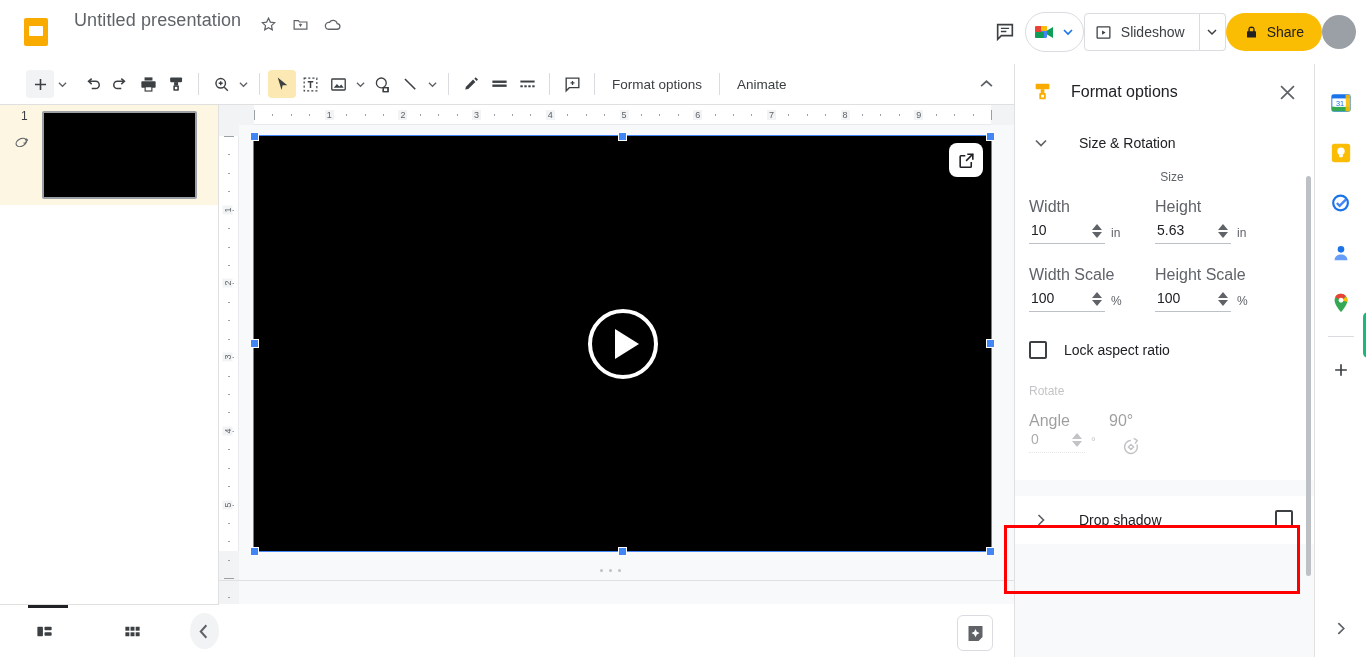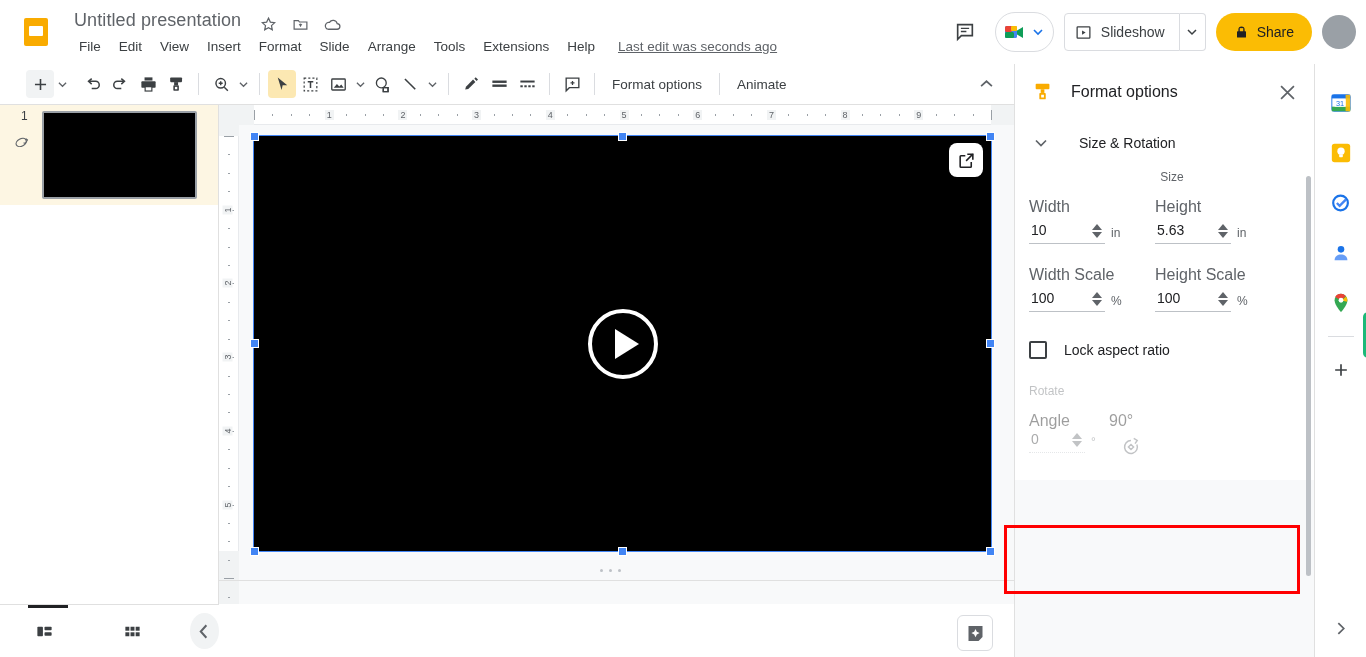--- a/index.html
+++ b/index.html
@@ -17,21 +17,21 @@
   .gs-logo { position:absolute; left:20px; top:16px; width:32px; height:32px; }
   .gs-logo svg { display:block; }
   .doc-title { position:absolute; left:74px; top:10px; font-size:18px; color:#5f6368; letter-spacing:0.1px; white-space:nowrap; }
   .title-icons { position:absolute; left:258px; top:14px; display:flex; gap:12px; align-items:center; }
   .title-icons .ti { width:20px; height:20px; color:#5f6368; display:flex; align-items:center; justify-content:center; cursor:pointer; }
 
   .menubar { position:absolute; left:70px; top:37px; display:flex; align-items:center; gap:0px; }
   .menu-item { font-size:13.5px; color:#3c4043; padding:2px 9px; border-radius:4px; cursor:pointer; white-space:nowrap; }
   .last-edit { font-size:13.5px; color:#5f6368; text-decoration:underline; margin-left:14px; cursor:pointer; white-space:nowrap; }
 
-  .topright { position:absolute; right:10px; top:12px; display:flex; align-items:center; gap:10px; }
+  .topright { position:absolute; right:10px; top:12px; display:flex; align-items:center; gap:0; }
   .icon-btn-plain { width:40px; height:40px; border-radius:50%; display:flex; align-items:center; justify-content:center; cursor:pointer; color:#3c4043; }
   .meet-pill { display:flex; align-items:center; gap:3px; height:40px; padding:0 10px 0 8px; border:1px solid #dadce0; border-radius:20px; cursor:pointer; background:#fff;}
   .slideshow-btn { display:flex; align-items:center; height:38px; border:1px solid #dadce0; border-radius:4px 0 0 4px; padding:0 14px 0 10px; gap:9px; cursor:pointer; background:#fff; }
   .slideshow-btn .lbl { font-size:14px; color:#3c4043; }
   .slideshow-caret { display:flex; align-items:center; justify-content:center; width:26px; height:38px; border:1px solid #dadce0; border-left:none; border-radius:0 4px 4px 0; cursor:pointer; background:#fff;}
   .share-btn { display:flex; align-items:center; gap:8px; height:38px; padding:0 18px; background:#fbbc04; border:none; border-radius:20px; cursor:pointer; }
   .share-btn .lbl { font-size:14px; color:#202124; font-weight:500; }
   .avatar { width:34px; height:34px; border-radius:50%; background:#9aa0a6; cursor:pointer; }
 
   
@@ -159,33 +159,20 @@
             <path d="M12 11v4M12 11l2 2M12 11l-2 2" stroke-width="1.5"></path>
           </svg>
       </div>
       <div class="ti">
         <svg width="19" height="19" viewBox="0 0 24 24" fill="none" stroke="#5f6368" stroke-width="1.6">
             <path d="M6.6 18h11a3.6 3.6 0 0 0 .3-7.2A5.3 5.3 0 0 0 8.2 9.3 3.7 3.7 0 0 0 6.6 18z"></path>
           </svg>
       </div>
     </div>
 
-    <div class="menubar">
-      <div class="menu-item">File</div>
-      <div class="menu-item">Edit</div>
-      <div class="menu-item">View</div>
-      <div class="menu-item">Insert</div>
-      <div class="menu-item">Format</div>
-      <div class="menu-item">Slide</div>
-      <div class="menu-item">Arrange</div>
-      <div class="menu-item">Tools</div>
-      <div class="menu-item">Extensions</div>
-      <div class="menu-item">Help</div>
-      <div class="last-edit">Last edit was seconds ago</div>
-    </div>
 
     <div class="topright">
       <div class="icon-btn-plain">
         <svg width="22" height="22" viewBox="0 0 24 24" fill="none" stroke="#3c4043" stroke-width="1.8">
             <path d="M4 4h16v12H8l-4 4z"></path>
             <path d="M7.5 8h9M7.5 11.5h6" stroke-width="1.5"></path>
           </svg>
       </div>
       <div class="meet-pill">
         <svg width="26" height="22" viewBox="0 0 26 22">
@@ -657,20 +644,29 @@
           </div>
         </div>
         <div style="height:16px;"></div>
       </div>
 
       <div style="height:8px;background:#f8f9fa;"></div>
 
 
       <div style="height:8px;background:#f8f9fa;"></div>
 
+      <div class="fo-sec-row">
+        <div class="chev">
+          <svg width="14" height="14" viewBox="0 0 14 14">
+              <path d="M4.5 2l5 5-5 5" stroke="#5f6368" stroke-width="1.7" fill="none"></path>
+            </svg>
+        </div>
+        <div class="sec-lbl">Drop shadow</div>
+        <div class="trail-cbox"></div>
+      </div>
     </div>
 
     <div class="fo-scrollbar"></div>
   </div>
 
   <div class="redbox"></div>
 
   <div class="siderail">
     <div class="sr-item" style="margin-top:14px">
       <svg width="22" height="22" viewBox="0 0 24 24">

